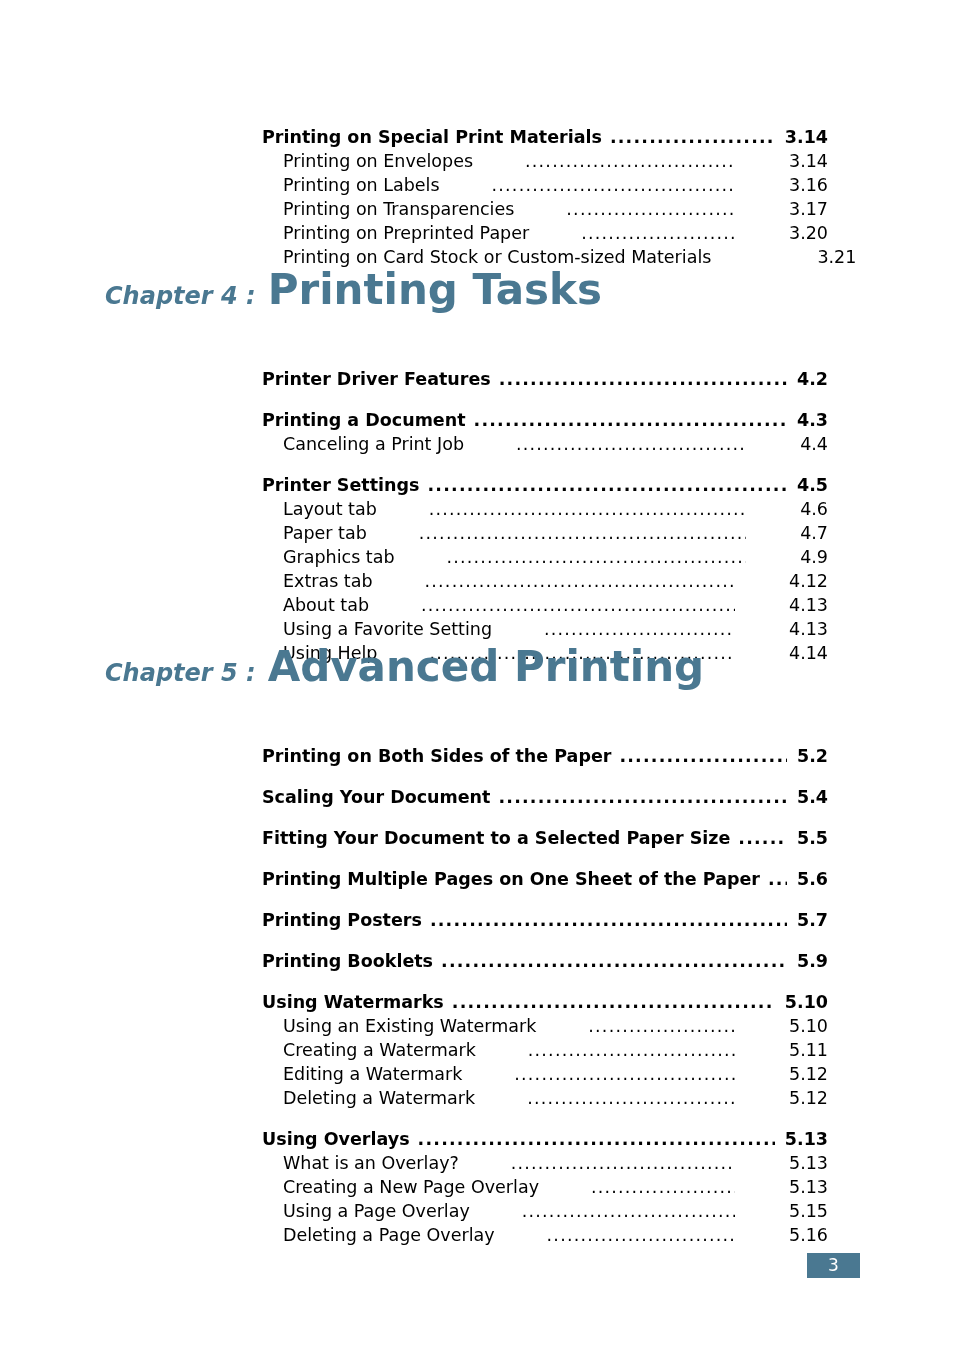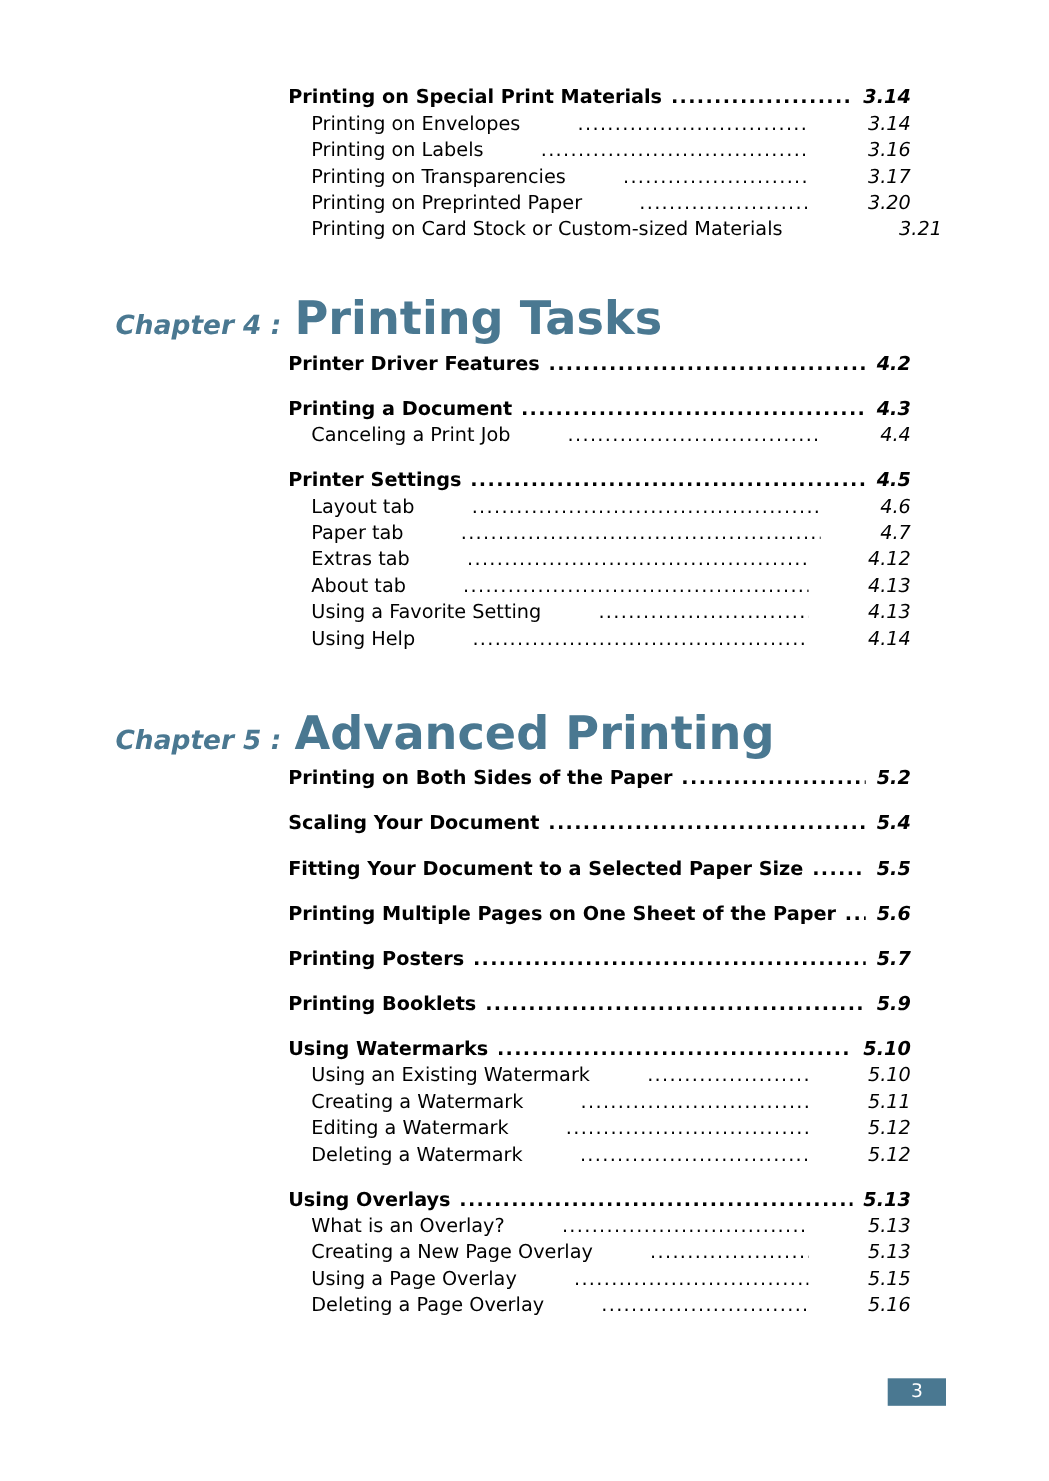--- a/index.html
+++ b/index.html
@@ -1,25 +1,25 @@
 <!DOCTYPE html>
 <html><head>
   <meta charset="utf-8">
   <style>
     html, body { margin: 0; padding: 0; background: #ffffff; }
     body { width: 954px; height: 1346px; position: relative; overflow: hidden;
            font-family: "DejaVu Sans", "Liberation Sans", sans-serif; color: #000; }
     .toc { position: absolute; left: 262px; width: 566px; }
     .entry { display: flex; align-items: baseline; height: 24px; line-height: 24px; font-size: 17.5px; white-space: nowrap; }
-    .entry.main { font-weight: bold; }
+    .entry.main { font-weight: bold; margin-top: 48px; }
     .entry.sub { padding-left: 21px; gap: 44px; }
     .entry .title { flex: 0 0 auto; padding-right: 8px; }
     .entry .leader { flex: 1 1 auto; overflow: hidden; letter-spacing: 1.2px; }
     .entry .leader::before { content: "........................................................................................................................................"; }
-    .entry .page { flex: 0 0 auto; padding-left: 10px; text-align: right; font-style: italic; }
+    .entry .page { flex: 0 0 auto; padding-left: 10px; text-align: right; }
     .entry.gap { margin-top: 17px; }
     .chapter { position: absolute; left: 105px; color: #4a7891; font-weight: bold; white-space: nowrap; }
     .chapter .label { font-style: italic; font-size: 24px; }
     .chapter .name { font-size: 42px; margin-left: 12px; }
     .pagebox { position: absolute; left: 807px; top: 1253px; width: 53px; height: 25px; background: #4a7891; color: #fff;
                font-size: 17px; text-align: center; line-height: 25px; }
   </style>
 </head>
 <body>
 
@@ -85,20 +85,25 @@
       <span class="title">Layout tab</span>
       <span class="leader"></span>
       <span class="page">4.6</span>
     </div>
   <div class="entry sub">
       <span class="title">Paper tab</span>
       <span class="leader"></span>
       <span class="page">4.7</span>
     </div>
   <div class="entry sub">
+      <span class="title">Graphics tab</span>
+      <span class="leader"></span>
+      <span class="page">4.9</span>
+    </div>
+  <div class="entry sub">
       <span class="title">Extras tab</span>
       <span class="leader"></span>
       <span class="page">4.12</span>
     </div>
   <div class="entry sub">
       <span class="title">About tab</span>
       <span class="leader"></span>
       <span class="page">4.13</span>
     </div>
   <div class="entry sub">

